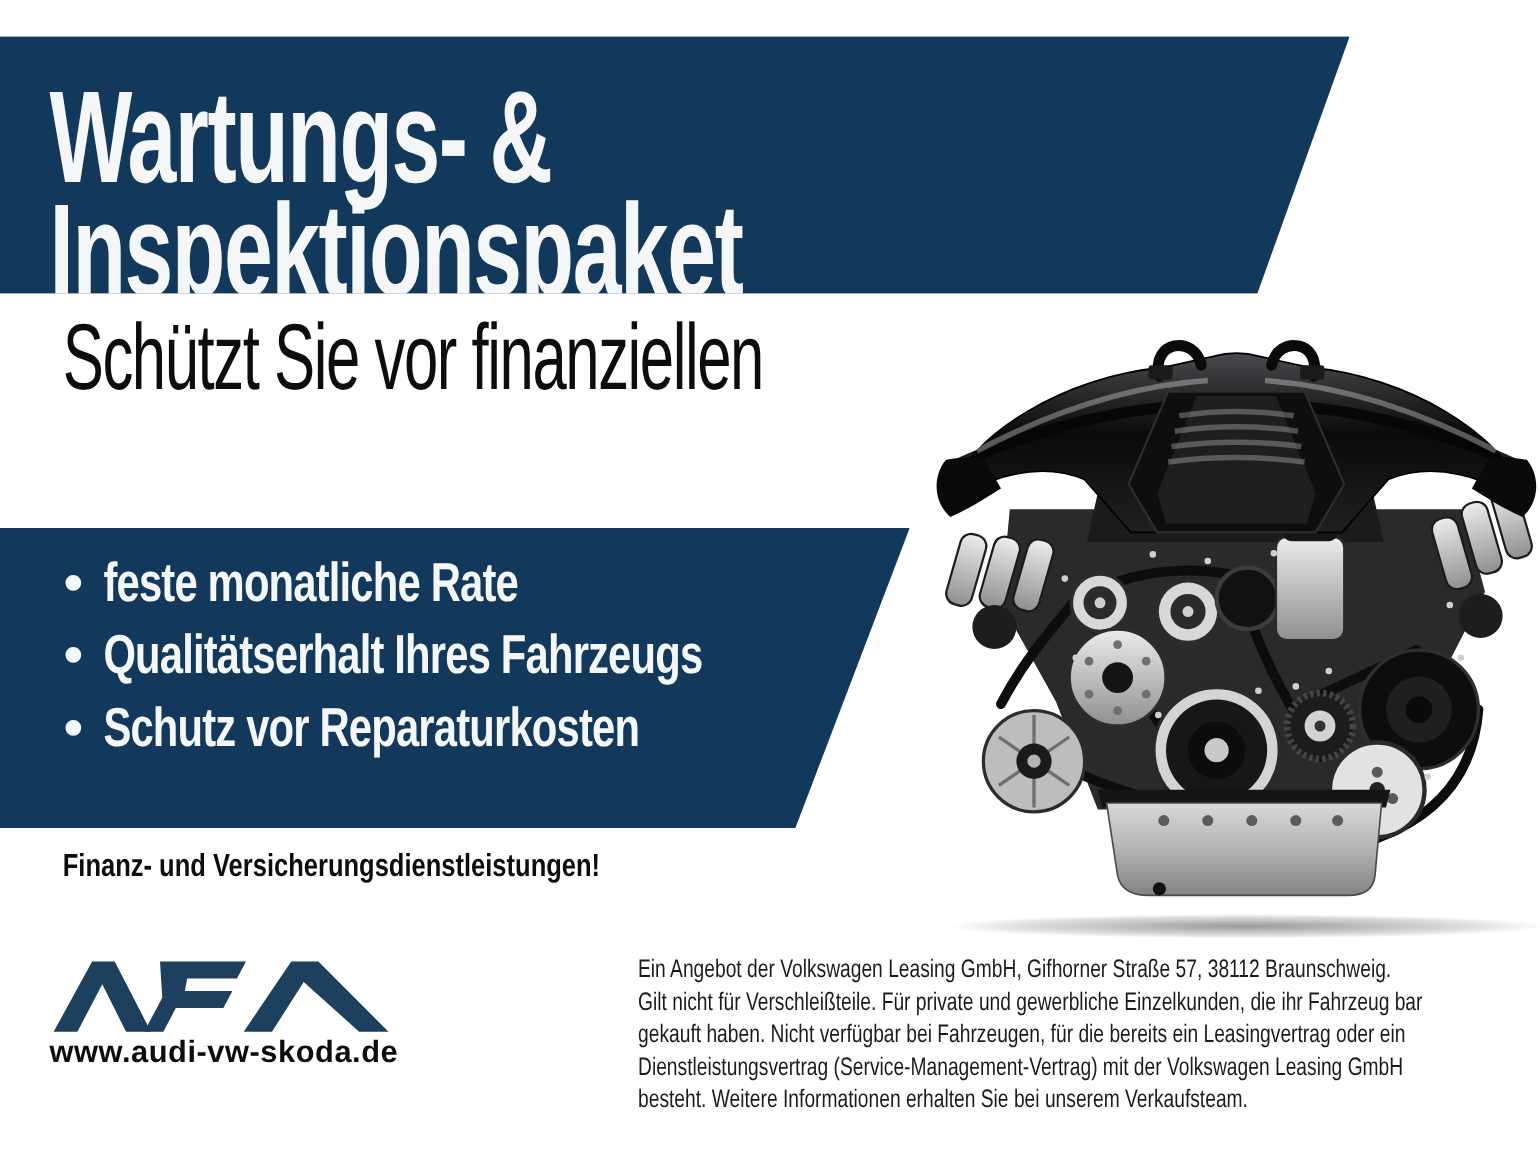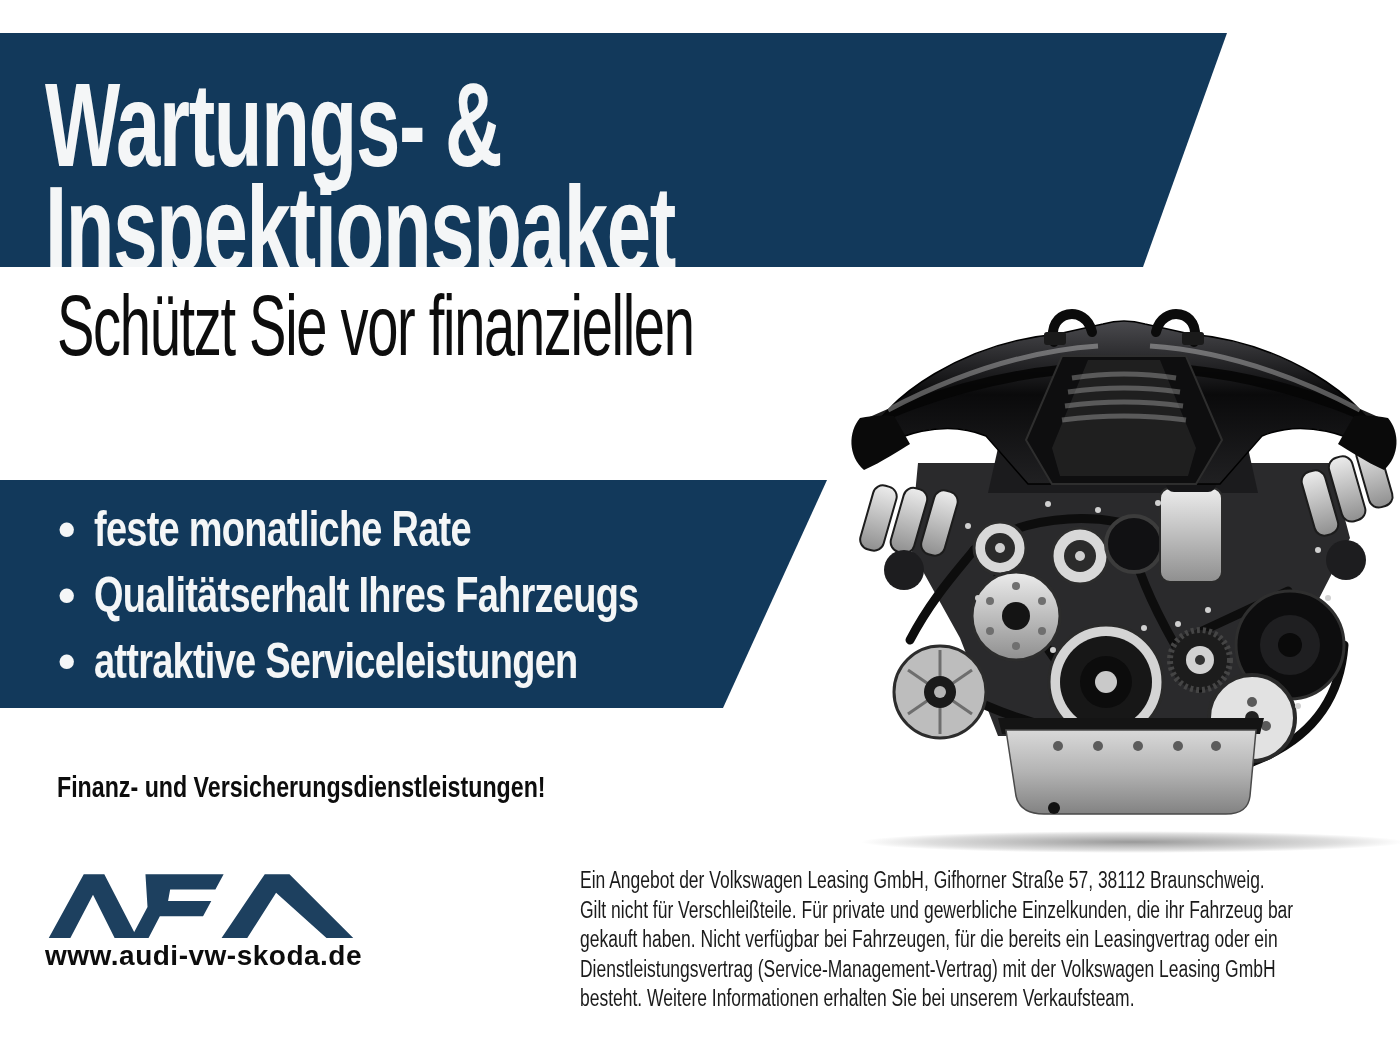--- a/index.html
+++ b/index.html
@@ -26,21 +26,21 @@
     position:absolute;left:45px;top:40px;
     font-size:119px;font-weight:700;line-height:103px;color:#f4f6f7;letter-spacing:-2px;
   }
   
   .headline{
     position:absolute;left:57px;top:280px;
     font-size:85px;font-weight:400;line-height:92px;color:#0d0d0d;letter-spacing:-2px;
   }
   
   .benefit-box{
-    position:absolute;left:0;top:480px;width:827px;height:228px;
+    position:absolute;left:0;top:480px;width:827px;height:273px;
     background:#12395b;
     -webkit-clip-path:polygon(0 0,100% 0,calc(100% - 104px) 100%,0 100%);
     clip-path:polygon(0 0,100% 0,calc(100% - 104px) 100%,0 100%);
   }
   .benefit-box ul{list-style:none;margin:0;padding:16px 0 0 58px;}
   .benefit-box li{
     font-size:50px;font-weight:700;line-height:66px;color:#f4f6f7;letter-spacing:-1px;
     white-space:nowrap;
   }
   .benefit-box li .bullet{display:inline-block;width:36px;transform:none;}
@@ -81,21 +81,20 @@
   </div>
 
   <div class="headline">
     <div><span class="sq sq66">Schützt Sie vor finanziellen</span></div>
   </div>
 
   <div class="benefit-box">
     <ul>
       <li><span class="bullet">•</span><span class="sq sq76">feste monatliche Rate</span></li>
       <li><span class="bullet">•</span><span class="sq sq76">Qualitätserhalt Ihres Fahrzeugs</span></li>
-      <li><span class="bullet">•</span><span class="sq sq76">attraktive Serviceleistungen</span></li>
       <li><span class="bullet">•</span><span class="sq sq76">Schutz vor Reparaturkosten</span></li>
     </ul>
   </div>
 
   <div class="consult">
     <div><span class="sq sq80">Finanz- und Versicherungsdienstleistungen!</span></div>
   </div>
 
   <div class="logo">
     <span class="visually-hidden">AFA</span>

